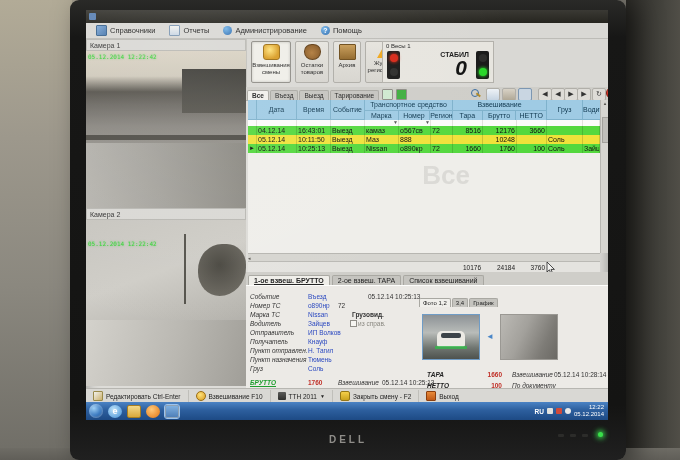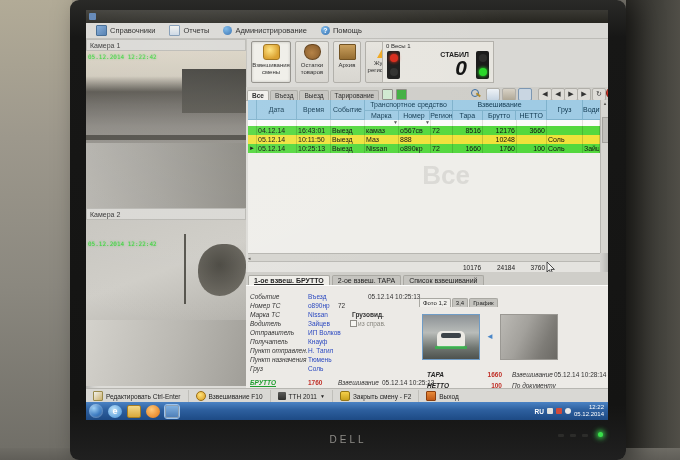--- a/index.html
+++ b/index.html
@@ -16,21 +16,21 @@
     background:linear-gradient(180deg,#b2ab97 0%,#9d988c 30%,#8b887f 62%,#6f6d66 100%);}
   .bg-right{left:626px;top:0;width:54px;height:460px;
     background:linear-gradient(90deg,#2c2b27 0%,#45443e 70%,#504e47 100%);}
   .desk{left:0;top:448px;width:680px;height:12px;background:linear-gradient(180deg,#6e6c65,#605e58);}
 
   
   .monitor{left:70px;top:0;width:556px;height:460px;border-radius:9px;
     background:linear-gradient(180deg,#2a2a28 0%,#171716 8%,#141413 88%,#202020 100%);
     box-shadow:10px 4px 26px rgba(0,0,0,.5);}
   .dell-logo{left:0;top:434px;width:556px;text-align:center;color:#8f8d89;
-    font-size:10px;font-weight:normal;letter-spacing:3px;}
+    font-size:10px;font-weight:bold;letter-spacing:3px;}
   .power-led{left:528px;top:432px;width:5px;height:5px;border-radius:50%;
     background:#39e04a;box-shadow:0 0 5px 2px rgba(60,224,80,.8);}
   .bezel-btn{width:6px;height:3px;background:#2c2c2a;border-radius:1px;top:434px;}
 
   
   .screen{left:86px;top:10px;width:522px;height:410px;background:#dddcd8;overflow:hidden;
     box-shadow:inset 0 0 14px rgba(0,0,0,.35);}
   .glare{left:0;top:0;width:522px;height:410px;pointer-events:none;
     background:radial-gradient(ellipse at 18% 12%,rgba(255,255,255,.10),rgba(255,255,255,0) 55%);}
 

